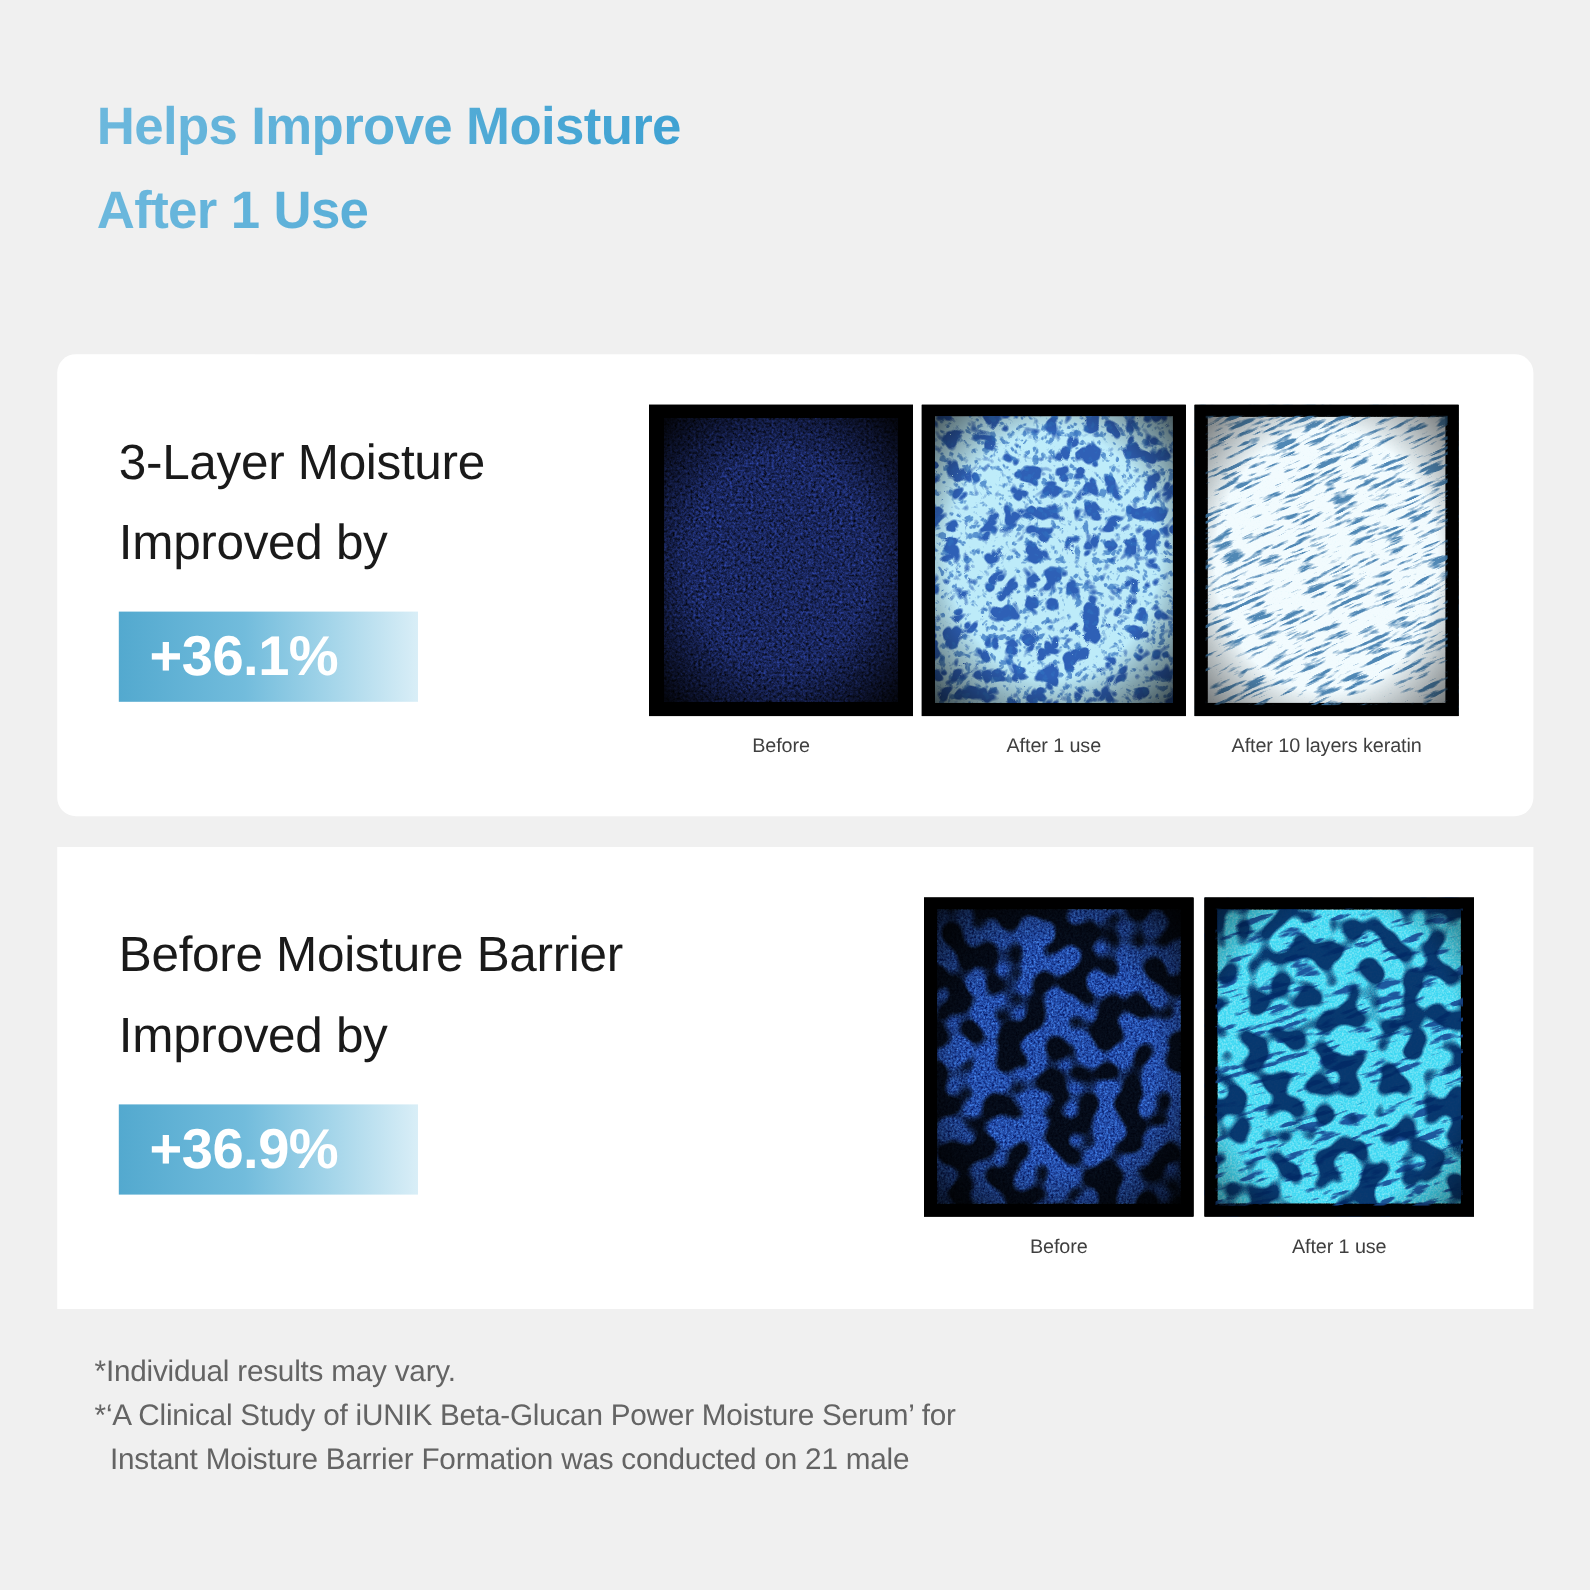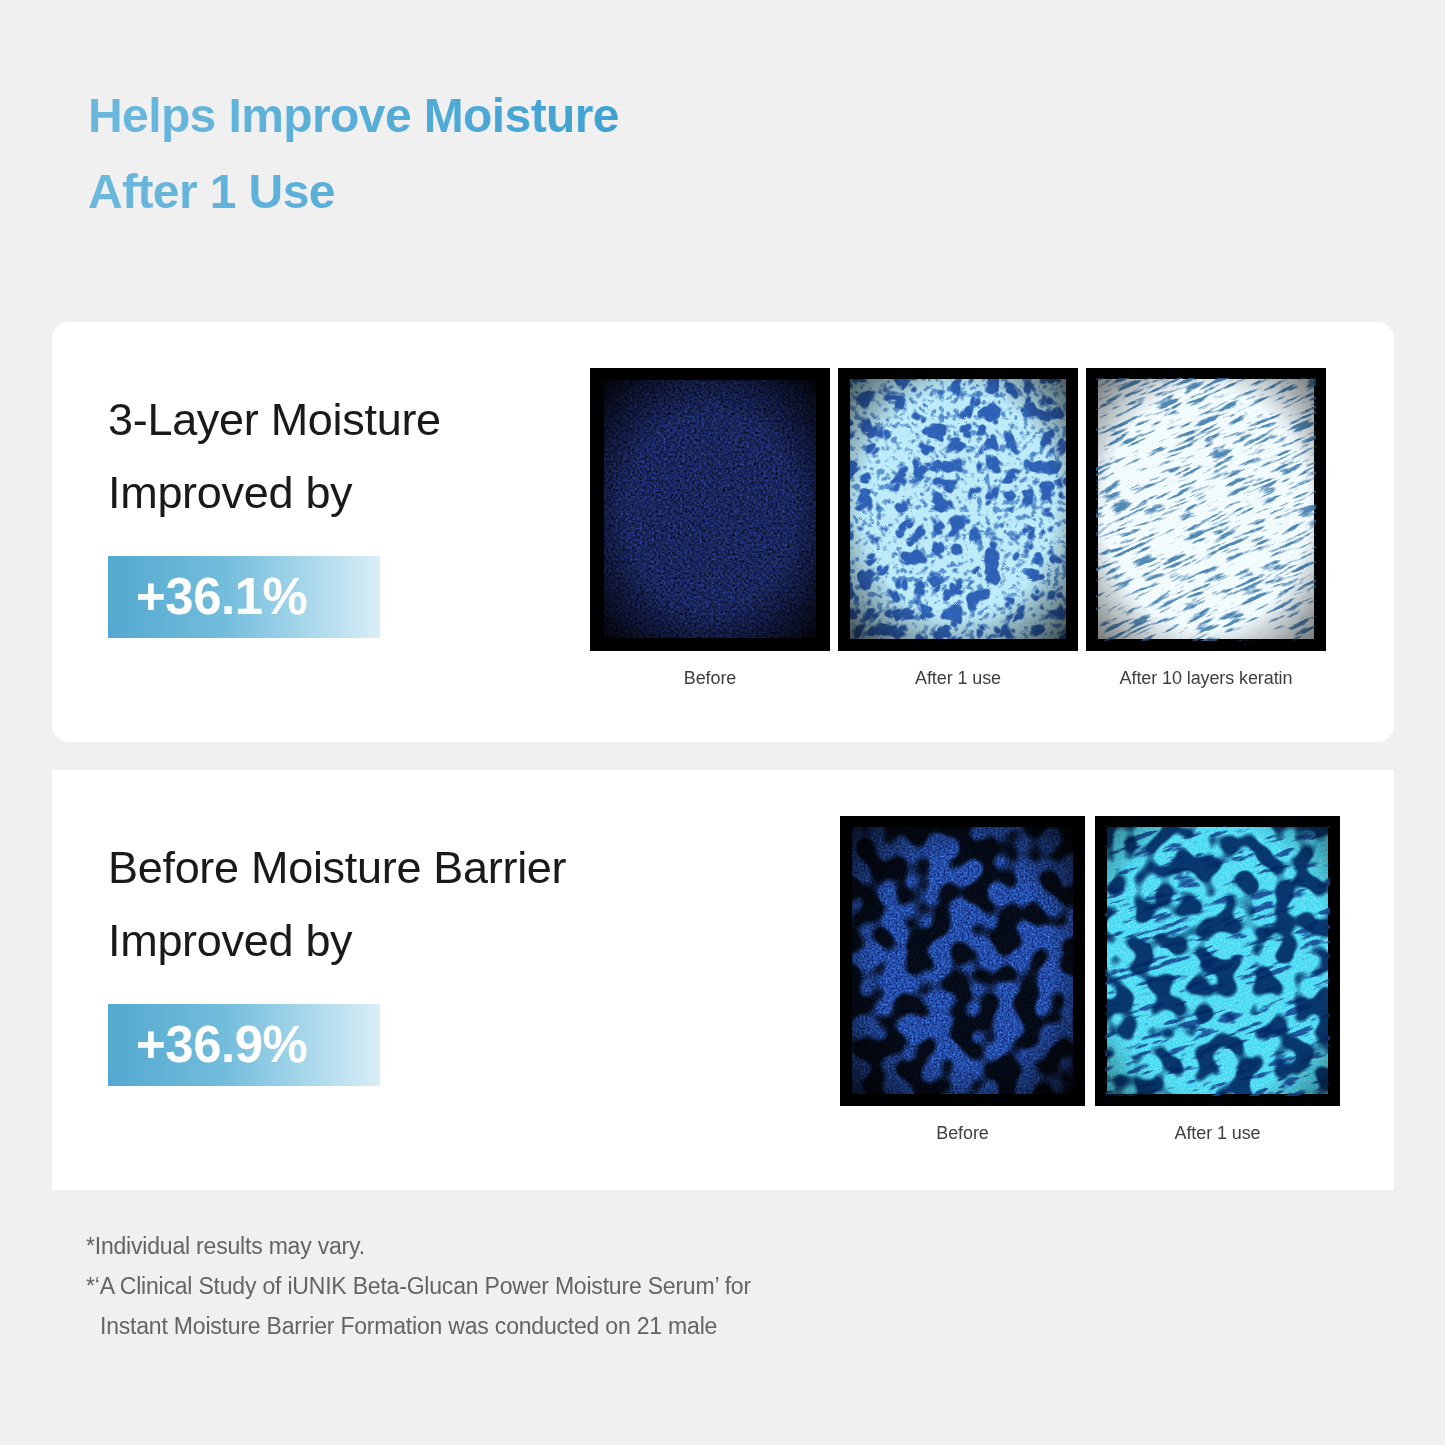--- a/index.html
+++ b/index.html
@@ -116,21 +116,21 @@
   }
 
   
   .footnotes {
     position: absolute;
     left: 86px;
     top: 1226px;
     width: 1290px;
   }
   .fn-line {
-    font-size: 23px;
+    font-size: 27px;
     line-height: 40px;
     color: #646464;
     letter-spacing: -0.2px;
     white-space: nowrap;
   }
   .fn-indent { padding-left: 14px; }
 </style>
 </head>
 <body>
 

